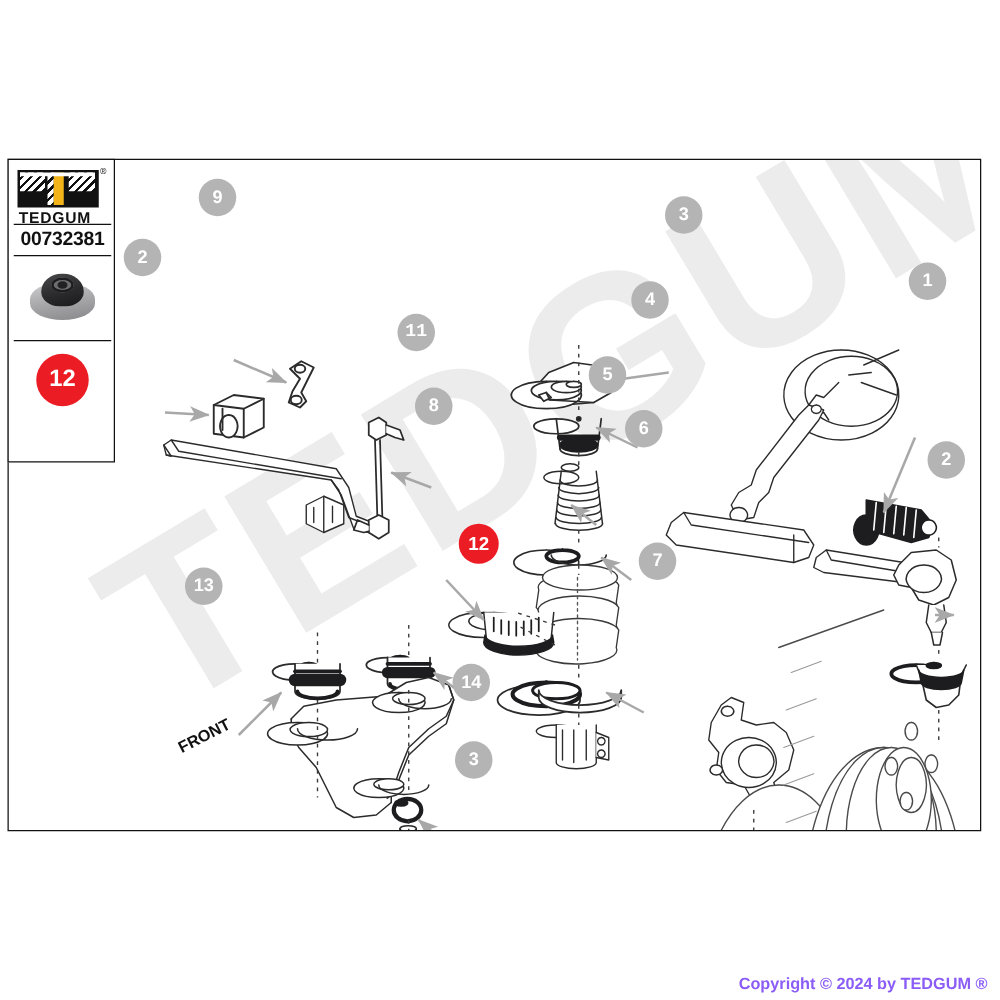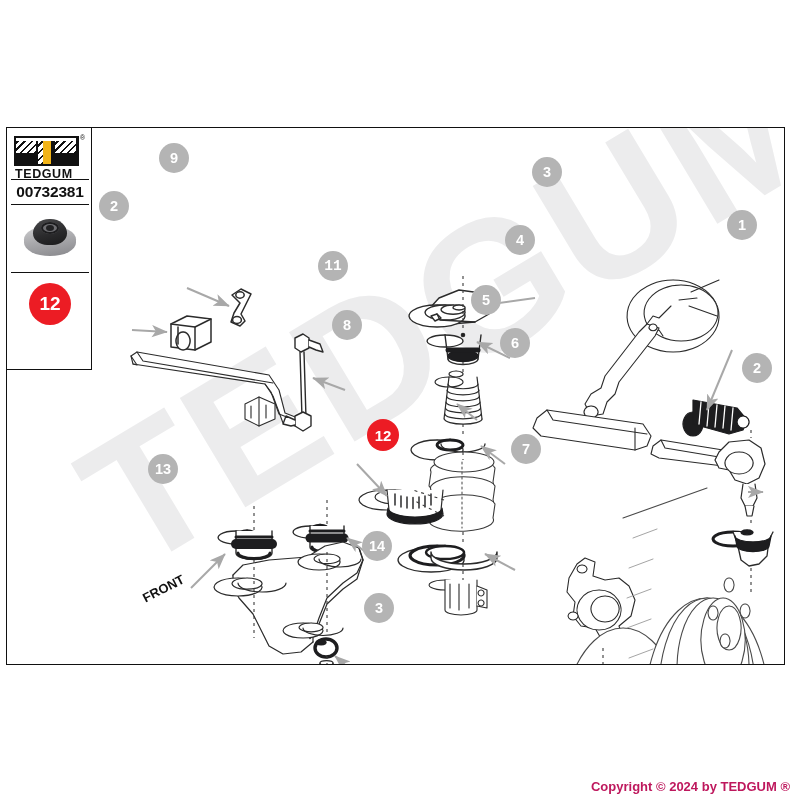--- a/index.html
+++ b/index.html
@@ -212,21 +212,21 @@
     font-family: "Liberation Sans", sans-serif;
   }
 
   
   #copyright {
     position: absolute;
     right: 10px;
     bottom: 6px;
     font-size: 13px;
     font-weight: bold;
-    color: #be185d;
+    color: #8b5cf6;
     z-index: 30;
     font-family: "Liberation Sans", sans-serif;
     margin-top: 48px;
   }
 
   
   .callout {
     position: absolute;
     width: 30px;
     height: 30px;

